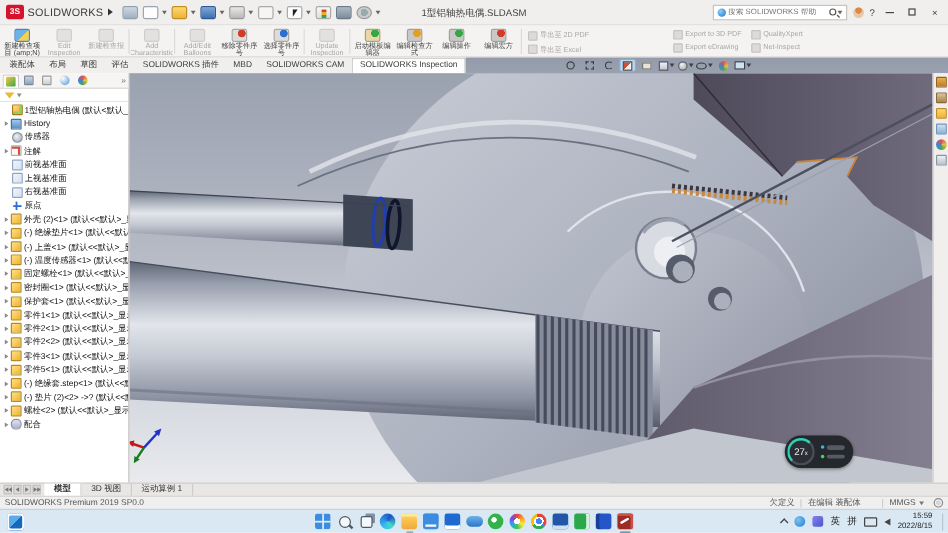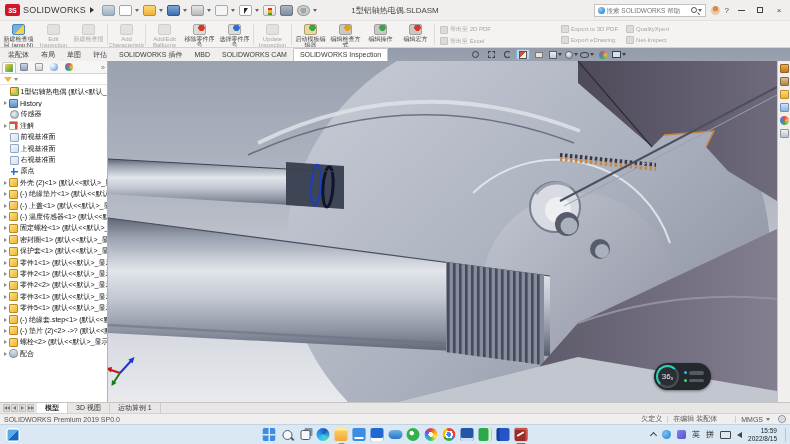--- a/index.html
+++ b/index.html
@@ -621,21 +621,21 @@
           <polygon points="-14,-4.8 -8,-6 -9,-0.5" fill="#c01818"></polygon>
           <line x1="0" y1="0" x2="-6" y2="9" stroke="#1a7a1a" stroke-width="2"></line>
           <polygon points="-8.5,13 -8,7 -3.5,10" fill="#1a7a1a"></polygon>
           <line x1="0" y1="0" x2="11" y2="-12" stroke="#2233cc" stroke-width="2"></line>
           <polygon points="14.5,-16 8.5,-13.5 12.5,-9.5" fill="#2233cc"></polygon>
         </g>
       </svg>
 
       <div class="zoombadge">
         <div class="zb-circle">
-            <span>36</span>
+            <span>27</span>
             <span class="zb-sub">x</span>
           </div>
         <div class="zb-rows">
           <div class="zb-row">
               <span class="zb-dot" style="background:#3ab6e8"></span>
               <span class="zb-bar"></span>
             </div>
           <div class="zb-row">
               <span class="zb-dot" style="background:#4ad06a"></span>
               <span class="zb-bar"></span>

